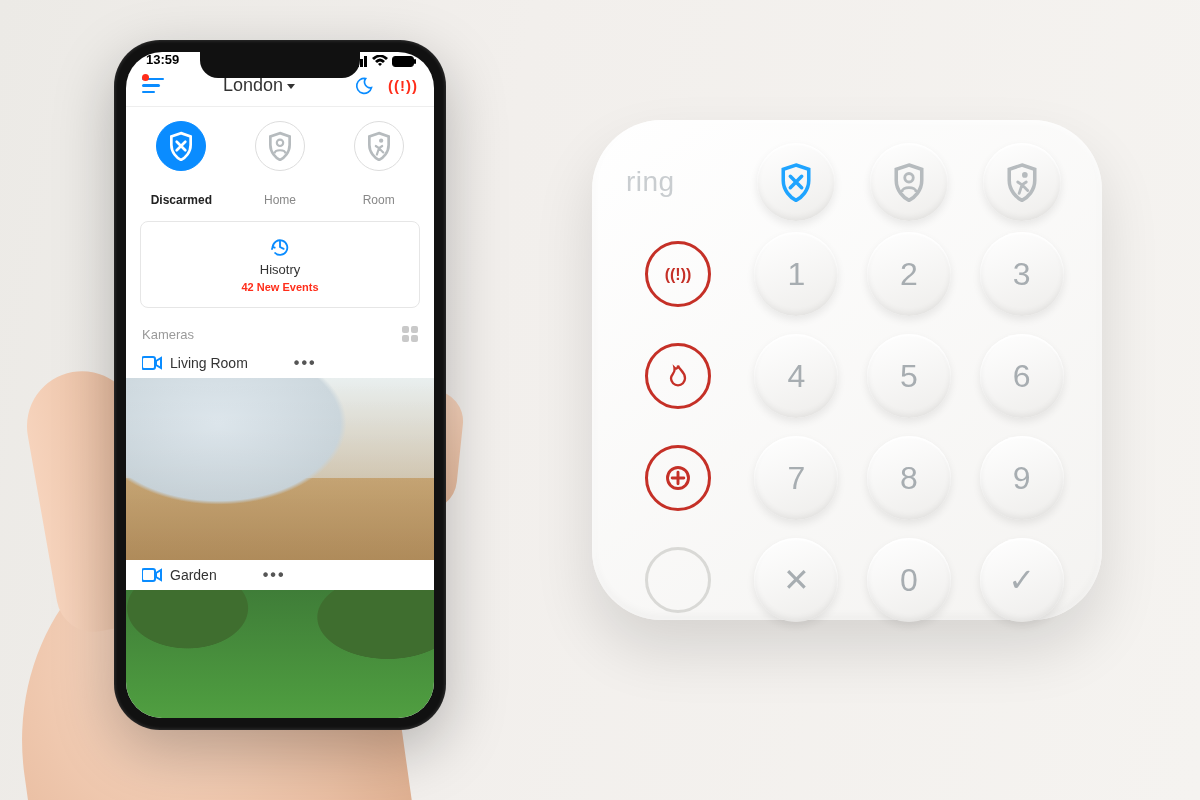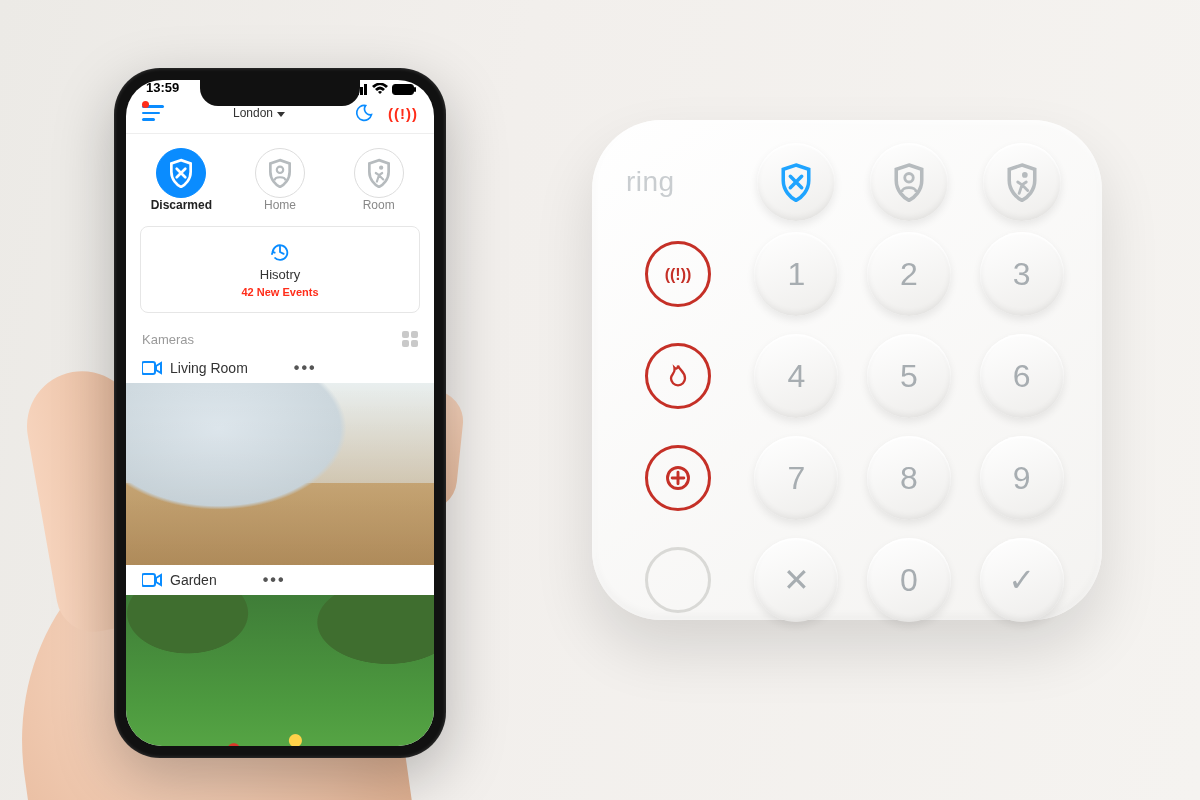--- a/index.html
+++ b/index.html
@@ -34,21 +34,21 @@
     background: linear-gradient(180deg,#f6d3bc,#e6b99b);
     border-radius: 40px;
   }
   .f1 { right: 100px; bottom: 430px; transform: rotate(6deg);}
   .f2 { right: 140px; bottom: 500px; height:70px; transform: rotate(4deg);}
   .f3 { right: 200px; bottom: 520px; height:55px;}
   .f4 { right: 260px; bottom: 495px; height:50px;}
 
   
   .phone {
-    position: absolute; left: 114px; top: 68px;
+    position: absolute; left: 114px; top: 40px;
     width: 332px; height: 690px;
     background: #111; border-radius: 46px;
     padding: 12px;
     box-shadow: 0 20px 60px rgba(0,0,0,.25), inset 0 0 4px rgba(255,255,255,.2);
   }
   .screen {
     width: 100%; height: 100%;
     background: #fff; border-radius: 36px;
     overflow: hidden; position: relative;
     display: flex; flex-direction: column;
@@ -75,29 +75,29 @@
 
   
   .app-header {
     display:flex; align-items:center; justify-content:space-between;
     padding: 6px 16px 10px; border-bottom: 1px solid #eee;
   }
   .hamburger { width:22px; height:16px; position:relative; }
   .hamburger span{position:absolute;left:0;width:100%;height:2.5px;background:#0a8cff;border-radius:2px;}
   .hamburger span:nth-child(1){top:0} .hamburger span:nth-child(2){top:6.5px;width:80%} .hamburger span:nth-child(3){top:13px;width:60%}
   .hamburger .dot{position:absolute;top:-4px;right:-4px;width:7px;height:7px;border-radius:50%;background:#ff2d1a;}
-  .location { font-size:12px; font-weight:500; color:#333; display:flex; align-items:center; gap:4px;}
+  .location { font-size:18px; font-weight:500; color:#333; display:flex; align-items:center; gap:4px;}
   .chev-down{width:0;height:0;border-left:4px solid transparent;border-right:4px solid transparent;border-top:5px solid #333;margin-top:2px;}
   .header-right{display:flex;gap:14px;align-items:center;}
   .moon{color:#0a8cff;font-size:18px;}
   .siren{color:#ff2d1a;font-weight:700;font-size:15px;letter-spacing:1px;}
 
   
   .mode-row{display:flex;justify-content:space-around;padding:14px 6px 10px;}
-  .mode{display:flex;flex-direction:column;align-items:center;gap:0;width:33%;}
+  .mode{display:flex;flex-direction:column;align-items:center;gap:22px;width:33%;}
   .mode-circle{width:50px;height:50px;border-radius:50%;display:flex;align-items:center;justify-content:center;border:1.5px solid #ddd;background:#fff;}
   .mode-circle.active{background:#0a8cff;border-color:#0a8cff;}
   .mode-label{font-size:12px;color:#888;}
   .mode-label.active{color:#222;font-weight:600;}
   .motion-line{font-size:12px;color:#888;text-align:center;padding-bottom:10px;}
 
   
   .history-card{
     margin:4px 14px 14px; border:1px solid #e6e6e6; border-radius:8px;
     padding:14px 8px; display:flex;flex-direction:column;align-items:center;gap:4px;

